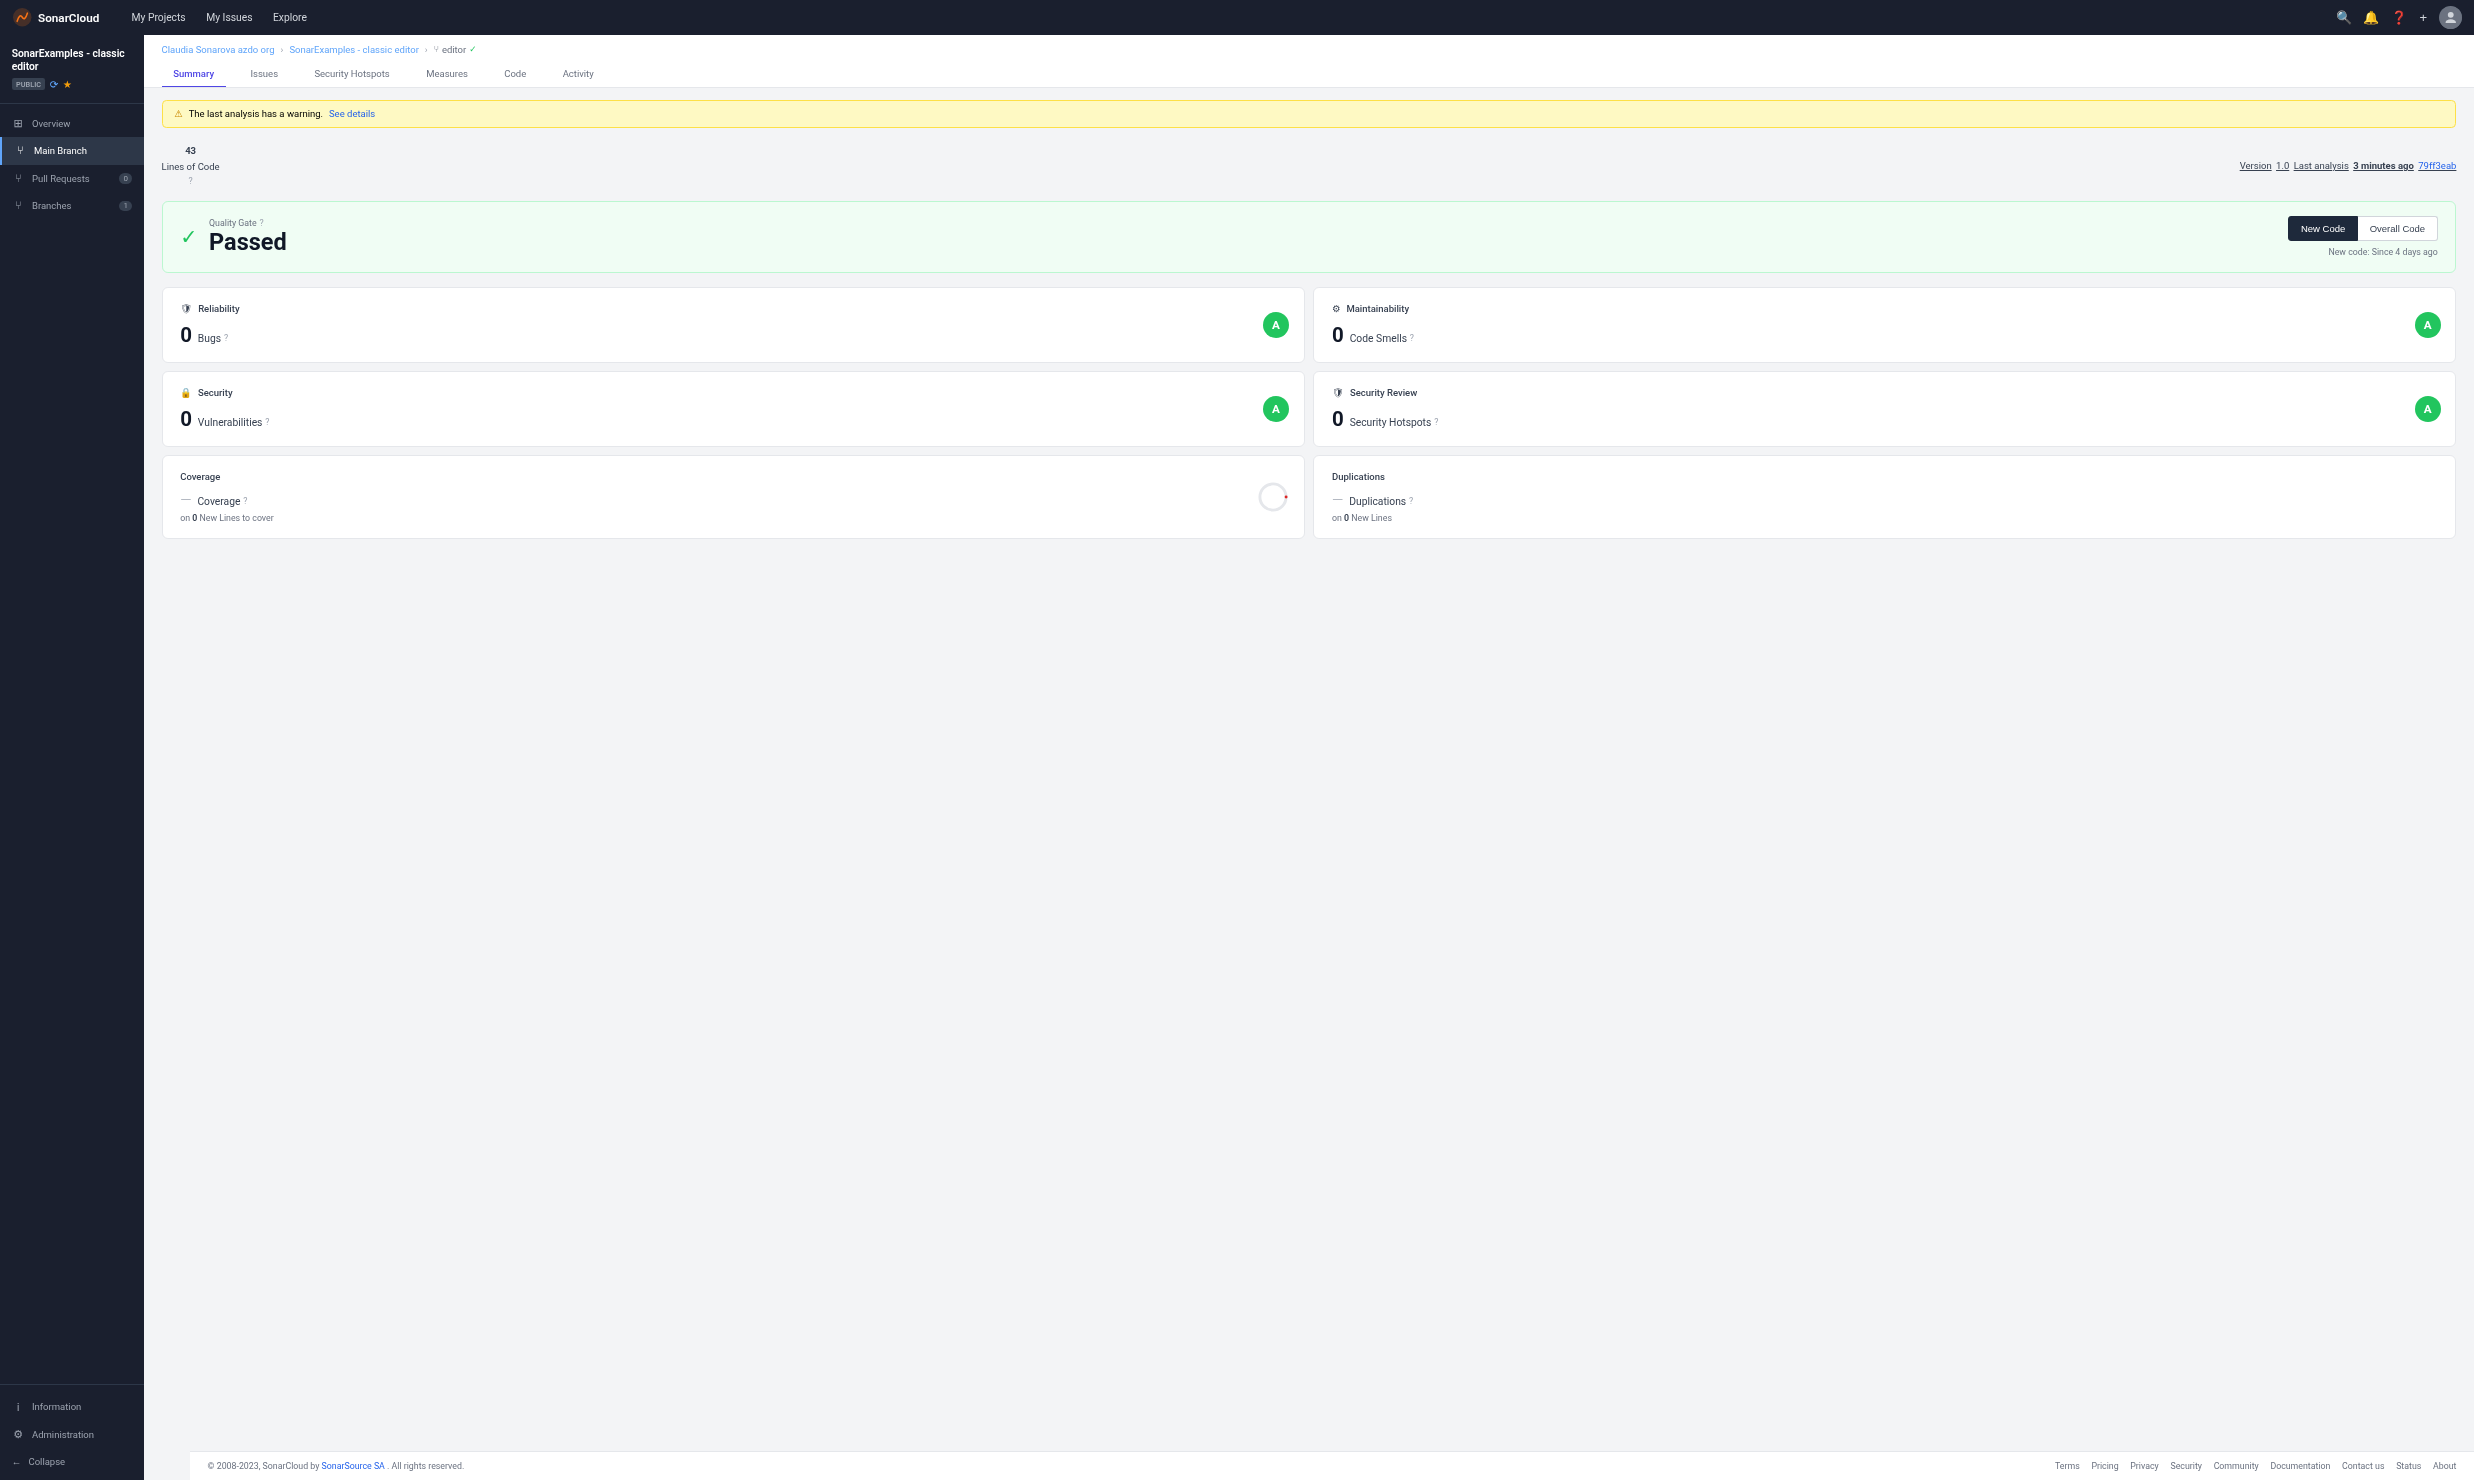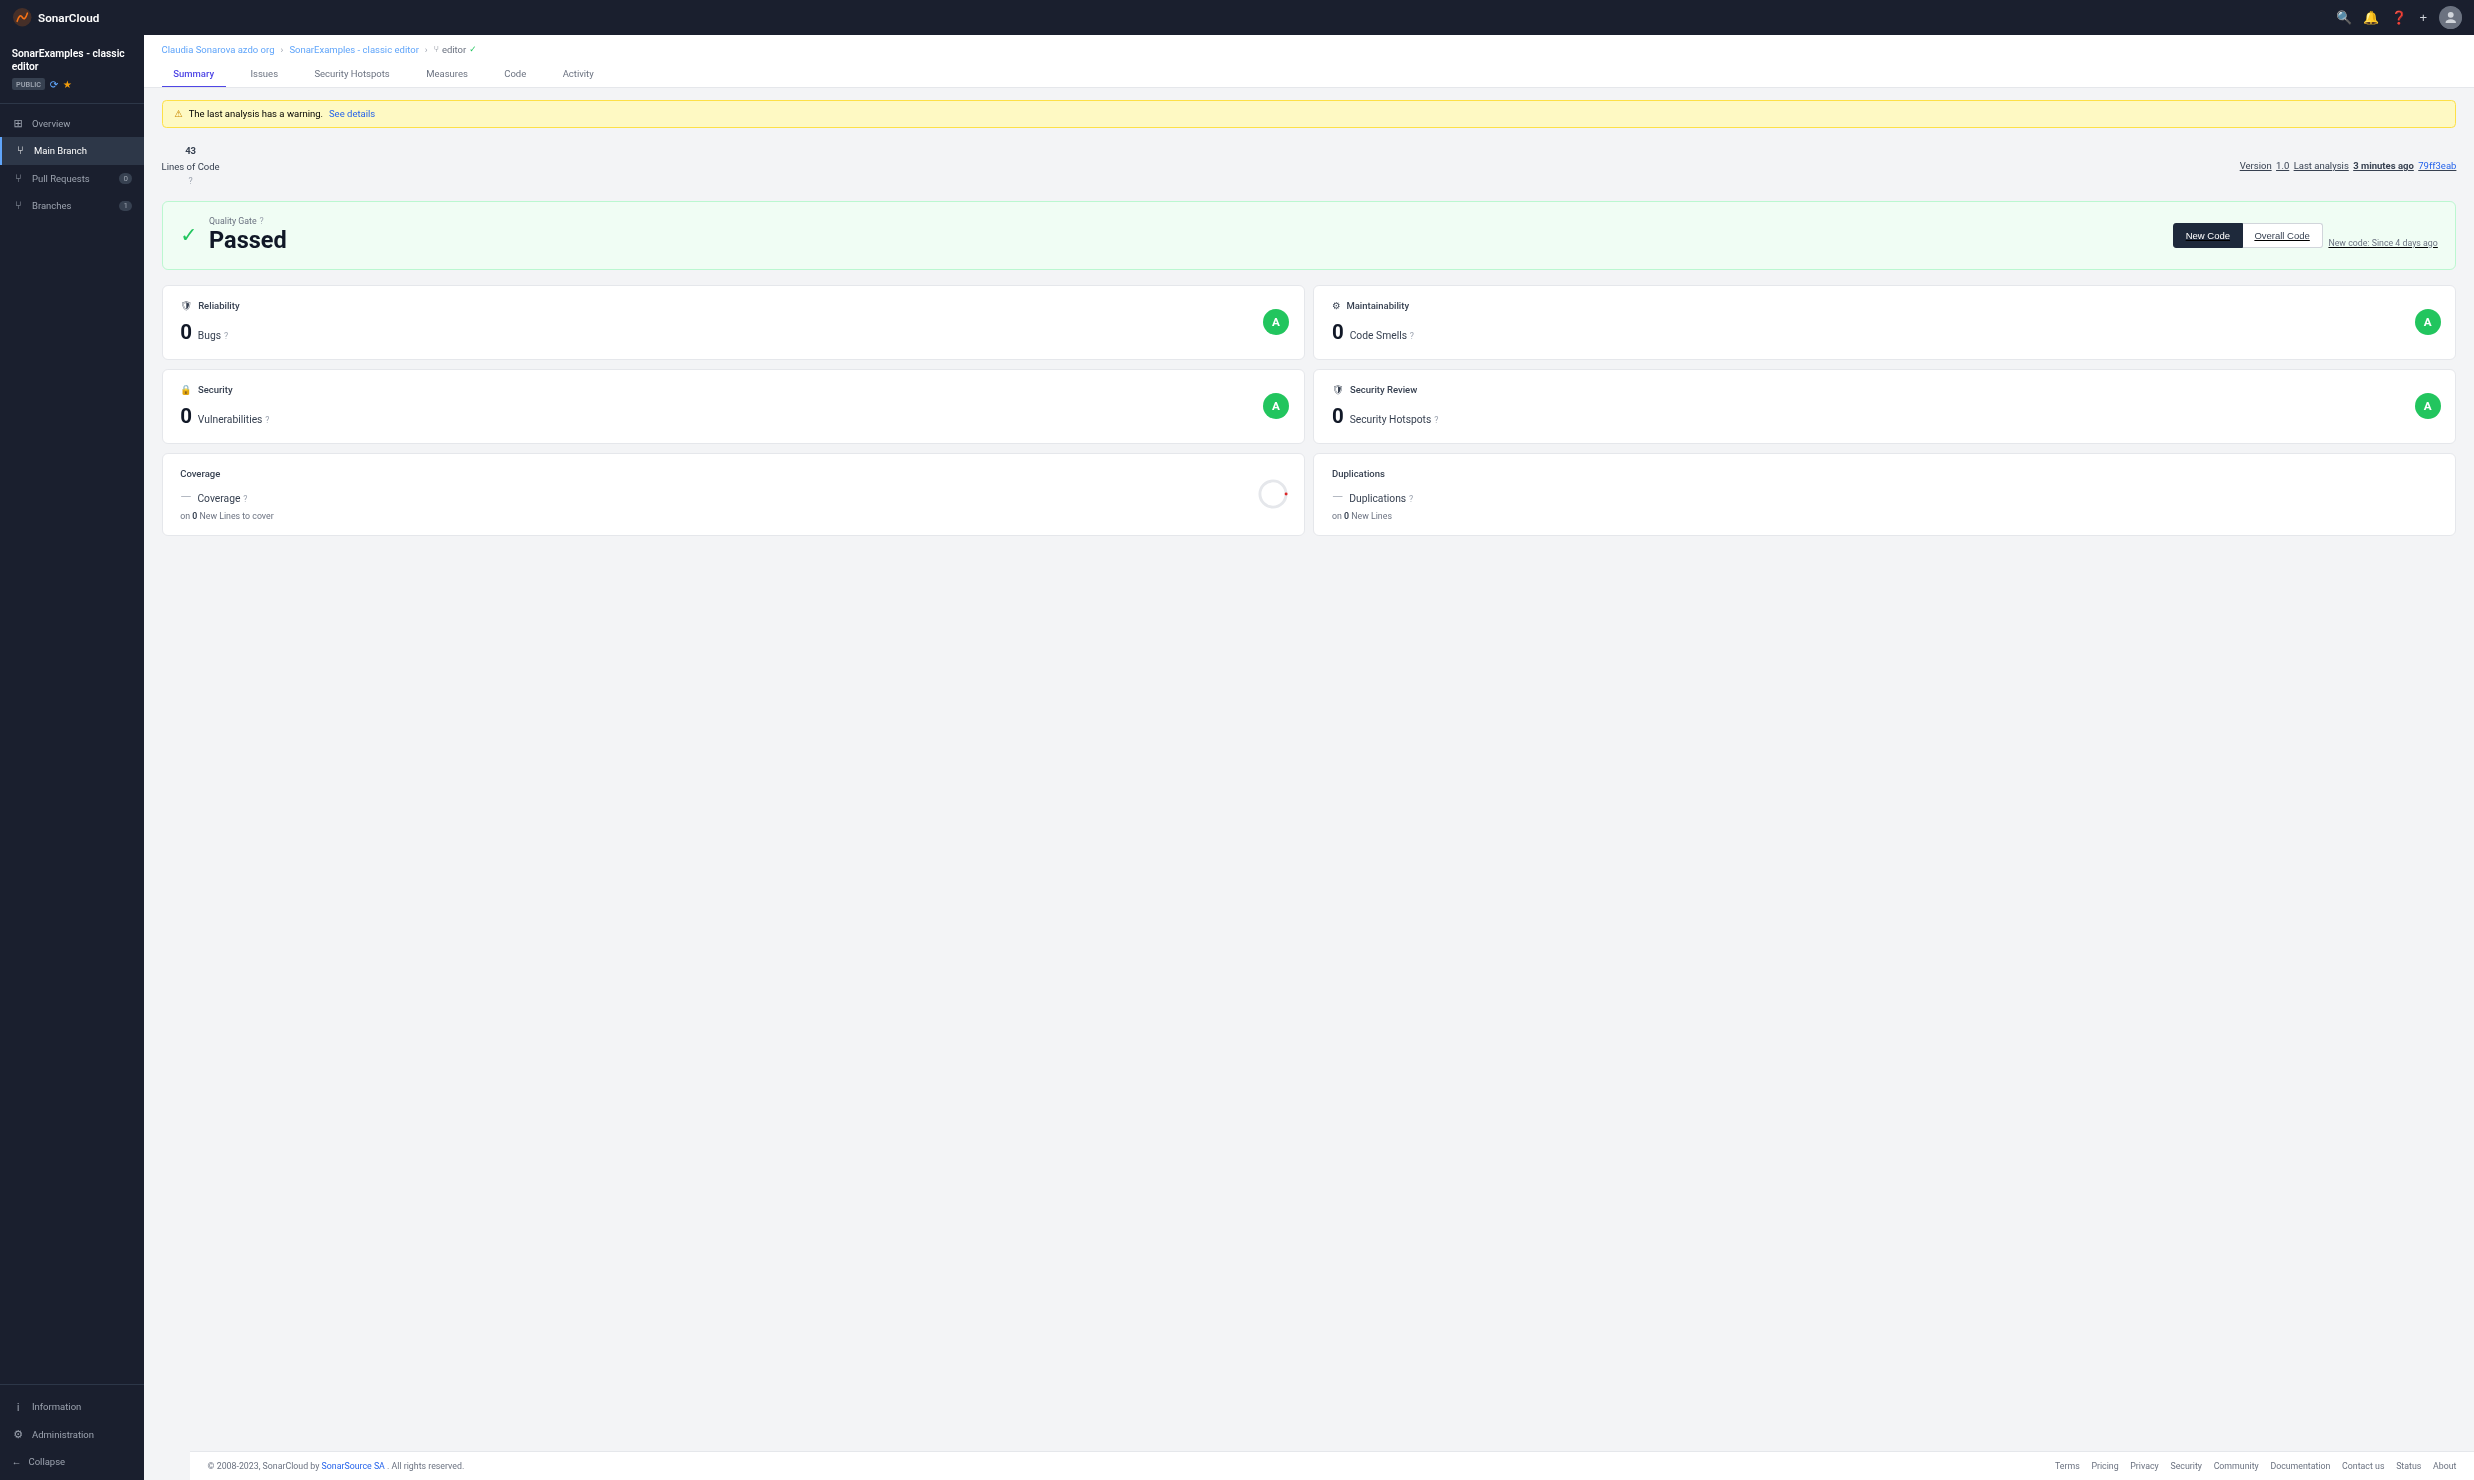--- a/index.html
+++ b/index.html
@@ -62,21 +62,21 @@
     .version-link { color: #2563eb; cursor: pointer; }
     .help-icon { color: #9ca3af; font-size: 8.8px; cursor: pointer; }
 
     
     .quality-gate-section { background: #f0fdf4; border: 0.7px solid #bbf7d0; border-radius: 5.9px; padding: 14.7px 17.6px; margin-bottom: 14.7px; display: flex; align-items: center; justify-content: space-between; }
     .qg-left { display: flex; align-items: center; gap: 11.7px; }
     .qg-check { color: #22c55e; font-size: 20.5px; }
     .qg-content { }
     .qg-label { font-size: 8.8px; color: #6b7280; display: flex; align-items: center; gap: 2.9px; }
     .qg-status { font-size: 23.5px; font-weight: 700; color: #111827; }
-    .qg-right { display: flex; flex-direction: row; align-items: flex-end; gap: 5.9px; text-decoration: underline; }
+    .qg-right { display: flex; flex-direction: column; align-items: flex-end; gap: 5.9px; }
     .qg-buttons { display: flex; gap: 0; }
     .qg-btn { padding: 5.9px 11.7px; border: 0.7px solid #d1d5db; background: #fff; cursor: pointer; font-size: 9.5px; color: #374151; }
     .qg-btn:first-child { border-radius: 2.9px 0 0 2.9px; }
     .qg-btn:last-child { border-radius: 0 2.9px 2.9px 0; border-left: none; }
     .qg-btn.active { background: #1e293b; color: #fff; border-color: #1e293b; }
     .qg-since { font-size: 8.8px; color: #6b7280; }
 
     
     .cards-grid { display: grid; grid-template-columns: 1fr 1fr; gap: 8.8px; }
     .metric-card { background: #fff; border: 0.7px solid #e5e7eb; border-radius: 5.9px; padding: 14.7px 17.6px; position: relative; }
@@ -100,20 +100,25 @@
 <div class="app">
 
   <nav class="top-nav">
     <div class="logo">
       <svg class="logo-icon" viewBox="0 0 40 40" fill="none" xmlns="http://www.w3.org/2000/svg">
         <circle cx="20" cy="20" r="18" fill="#f97316" opacity="0.2"></circle>
         <path d="M10 28 Q15 12 20 20 Q25 28 30 12" stroke="#f97316" stroke-width="3" fill="none" stroke-linecap="round"></path>
       </svg>
       <span>SonarCloud</span>
     </div>
+    <div class="nav-links">
+      <span class="nav-link">My Projects</span>
+      <span class="nav-link">My Issues</span>
+      <span class="nav-link">Explore</span>
+    </div>
     <div class="nav-icons">
       <button class="nav-icon-btn">🔍</button>
       <button class="nav-icon-btn">🔔</button>
       <button class="nav-icon-btn">❓</button>
       <button class="nav-icon-btn">+</button>
       <div class="avatar">
         <svg width="23.5" height="23.5" viewBox="0 0 32 32" fill="none">
           <circle cx="16" cy="16" r="16" fill="#6b7280"></circle>
           <path d="M16 18c-4 0-7 2-7 4v1h14v-1c0-2-3-4-7-4zm0-2a4 4 0 100-8 4 4 0 000 8z" fill="#d1d5db"></path>
         </svg>

